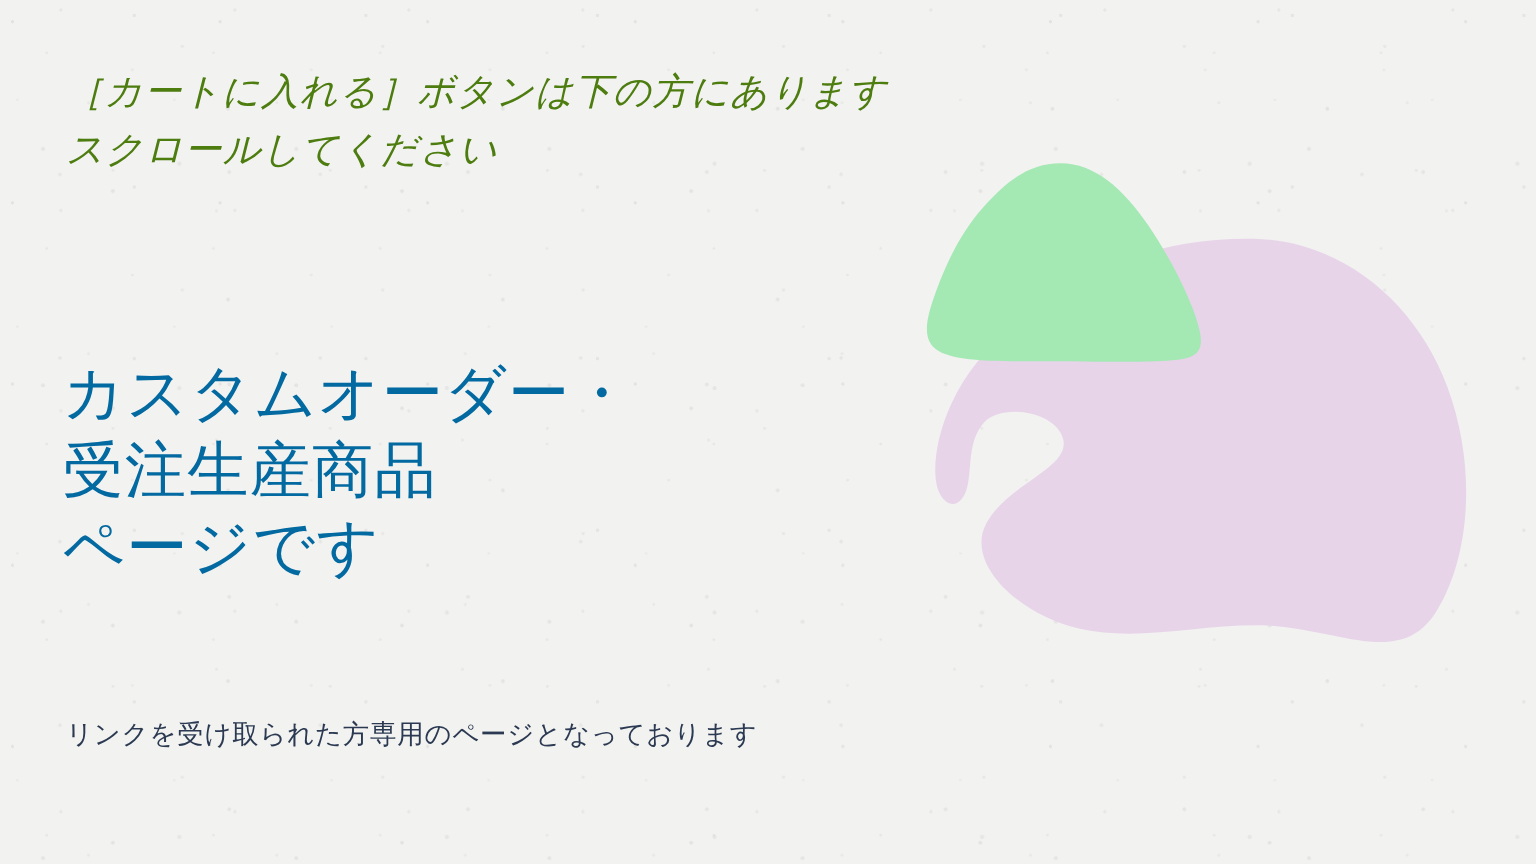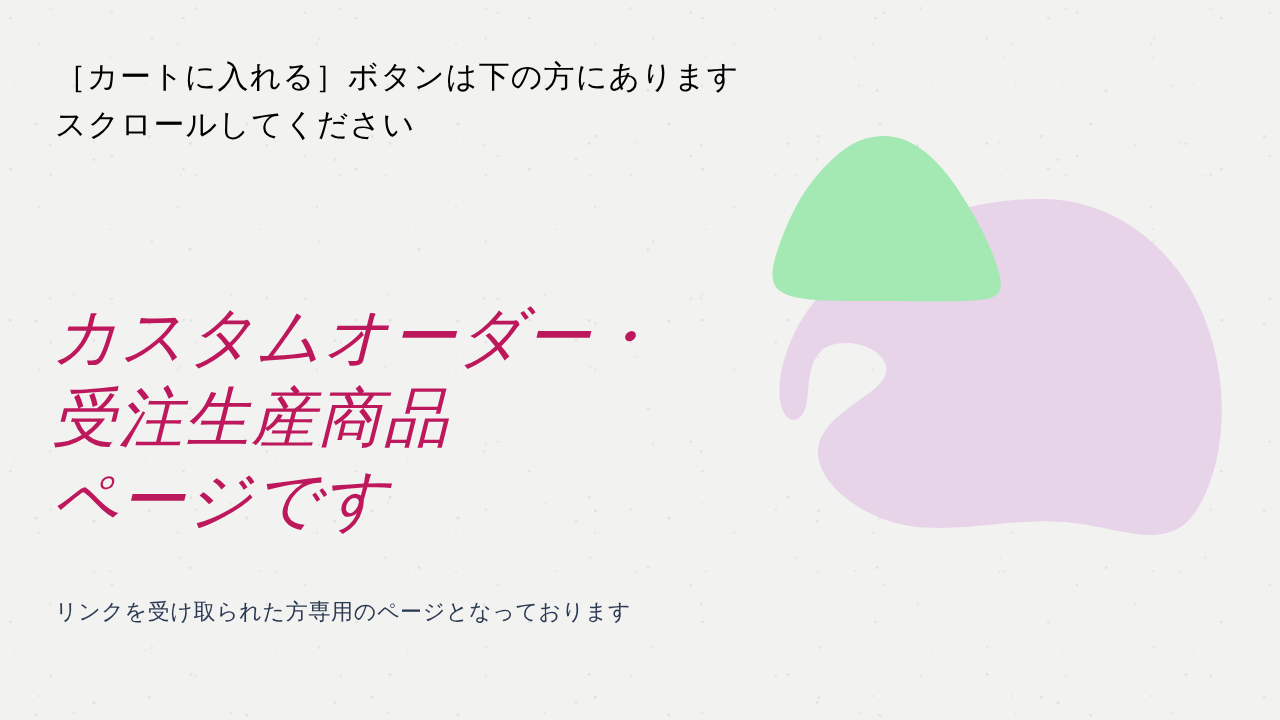--- a/index.html
+++ b/index.html
@@ -58,40 +58,40 @@
     position: absolute;
     inset: 0;
     pointer-events: none;
   }
 
   
   #notice {
     position: absolute;
     left: 55px;
     top: 53px;
-    color: #000000;
+    color: #4d7c0f;
     font-size: 31px;
     line-height: 1.55;
     letter-spacing: .035em;
     font-weight: 400;
     white-space: pre-line;
+    font-style: italic;
   }
 
   #headline {
     position: absolute;
     left: 52px;
     top: 296px;
     margin: 0;
-    color: #be185d;
-    font-size: 65px;
+    color: #0369a1;
+    font-size: 51px;
     line-height: 1.25;
     letter-spacing: .02em;
     font-weight: 400;
     white-space: pre-line;
-    font-style: italic;
   }
 
   #subnote {
     position: absolute;
     left: 55px;
     top: 595px;
     color: #2b3a52;
     font-size: 22px;
     line-height: 1.5;
     letter-spacing: .03em;

